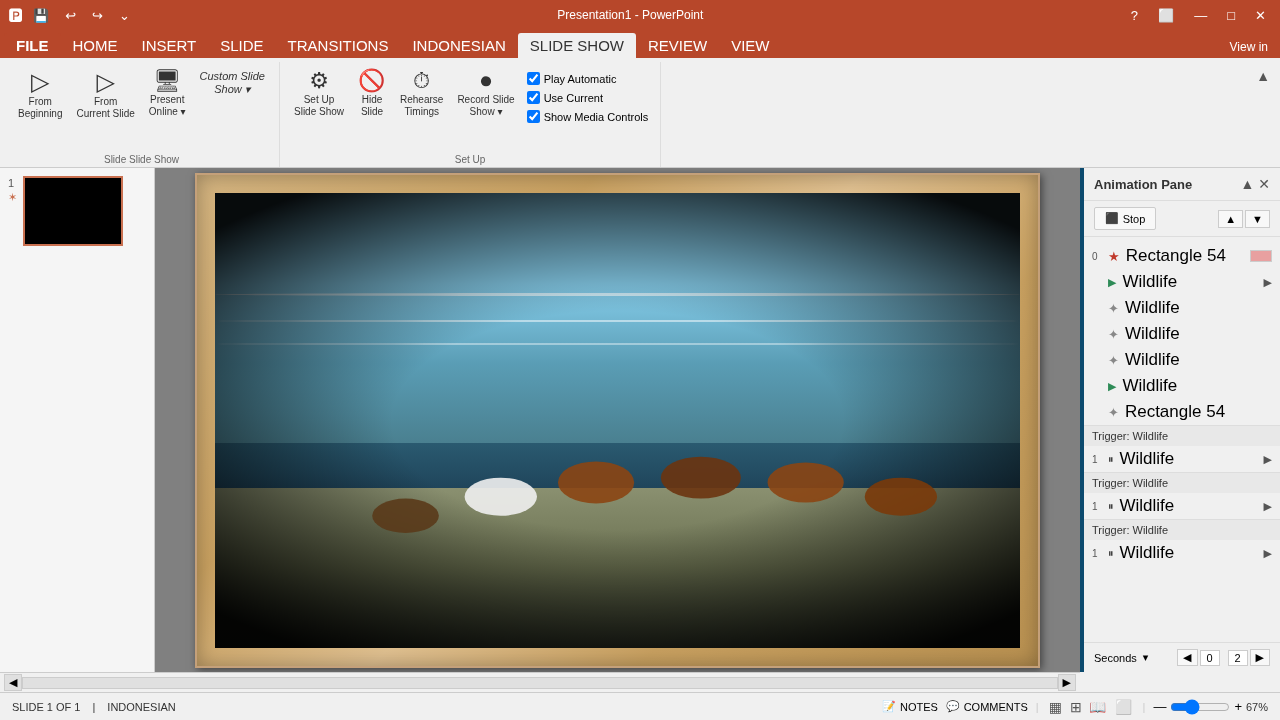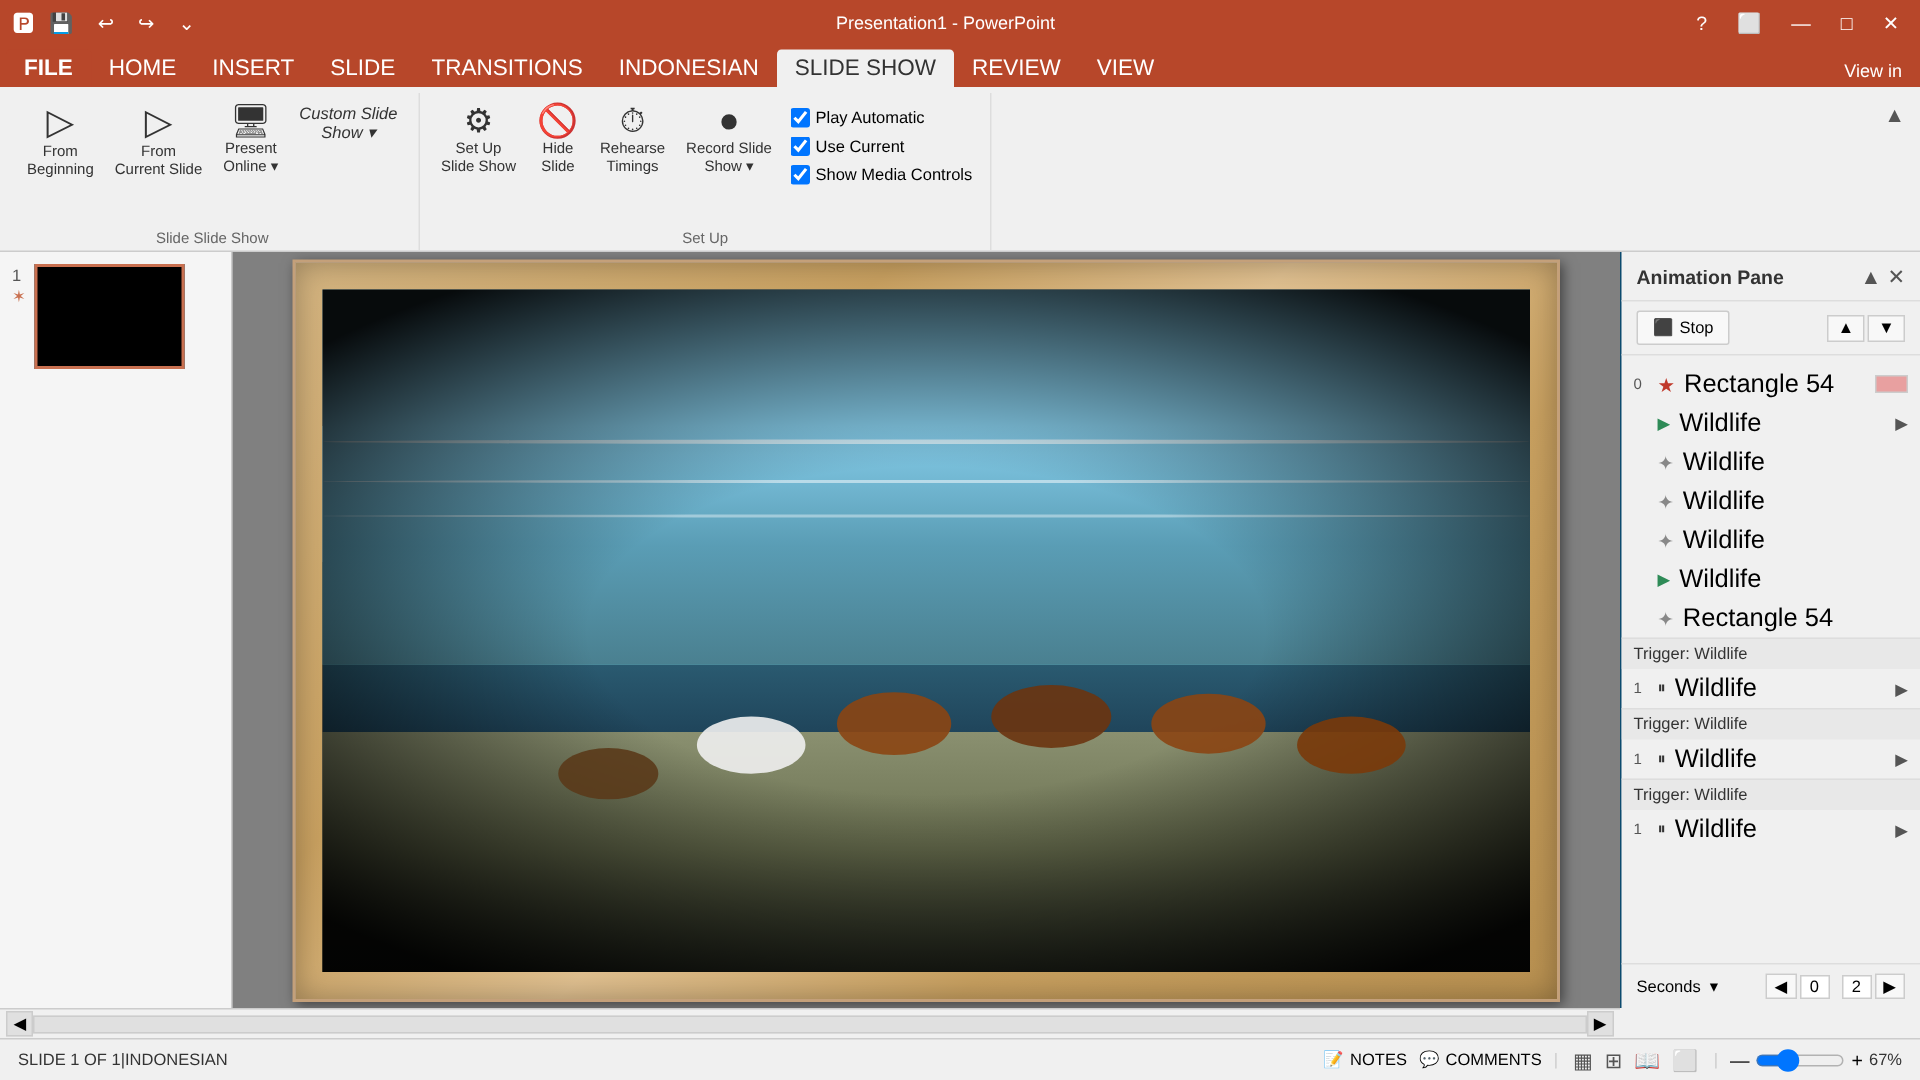--- a/index.html
+++ b/index.html
@@ -89,21 +89,21 @@
       width: 100%; height: 100%; background: linear-gradient(to bottom, #87ceeb 0%, #87ceeb 40%, #4a8fa0 40%, #4a8fa0 55%, #2a5a70 55%, #1a3a50 70%, #000 100%);
       position: relative;
     }
     .vignette {
       position: absolute; inset: 0;
       background: radial-gradient(ellipse 70% 60% at center, transparent 40%, rgba(0,0,0,0.95) 100%);
     }
 
     
     #animation-pane {
-      width: 200px; background: #f0f0f0; border-left: 1px solid #0c4a6e;
+      width: 200px; background: #f0f0f0; border-left: 4px solid #0c4a6e;
       display: flex; flex-direction: column;
     }
     #anim-header {
       display: flex; align-items: center; justify-content: space-between;
       padding: 8px 10px; font-size: 13px; font-weight: bold; color: #333;
       border-bottom: 1px solid #ddd;
     }
     #anim-header .header-icons { display: flex; gap: 4px; }
     #anim-header .icon-btn { background: none; border: none; cursor: pointer; font-size: 14px; color: #555; }
     #anim-stop {
@@ -141,21 +141,21 @@
     }
     .page-nav { display: flex; align-items: center; gap: 2px; margin-left: auto; }
     .page-nav-btn { background: #f8f8f8; border: 1px solid #ccc; cursor: pointer; padding: 1px 5px; font-size: 11px; }
     .page-num-display { font-size: 11px; padding: 1px 4px; border: 1px solid #ccc; background: white; min-width: 20px; text-align: center; }
 
     
     #status-bar {
       height: 28px; background: #f0f0f0; border-top: 1px solid #ccc;
       display: flex; align-items: center; padding: 0 12px; gap: 16px; font-size: 11px; color: #333;
     }
-    .status-left { display: flex; flex: 1; }
+    .status-left { display: flex; gap: 12px; flex: 1; }
     .status-right { display: flex; align-items: center; gap: 8px; }
     #scroll-bar-area {
       height: 20px; background: #f0f0f0; border-top: 1px solid #ccc;
       display: flex; align-items: center; padding: 0 4px;
     }
     .scroll-arrow { background: #e0e0e0; border: 1px solid #ccc; cursor: pointer; padding: 1px 4px; font-size: 11px; }
     .scroll-track { flex: 1; height: 12px; background: #e0e0e0; border: 1px solid #ccc; }
 
     .zoom-control { display: flex; align-items: center; gap: 4px; }
     .zoom-slider { width: 60px; }

